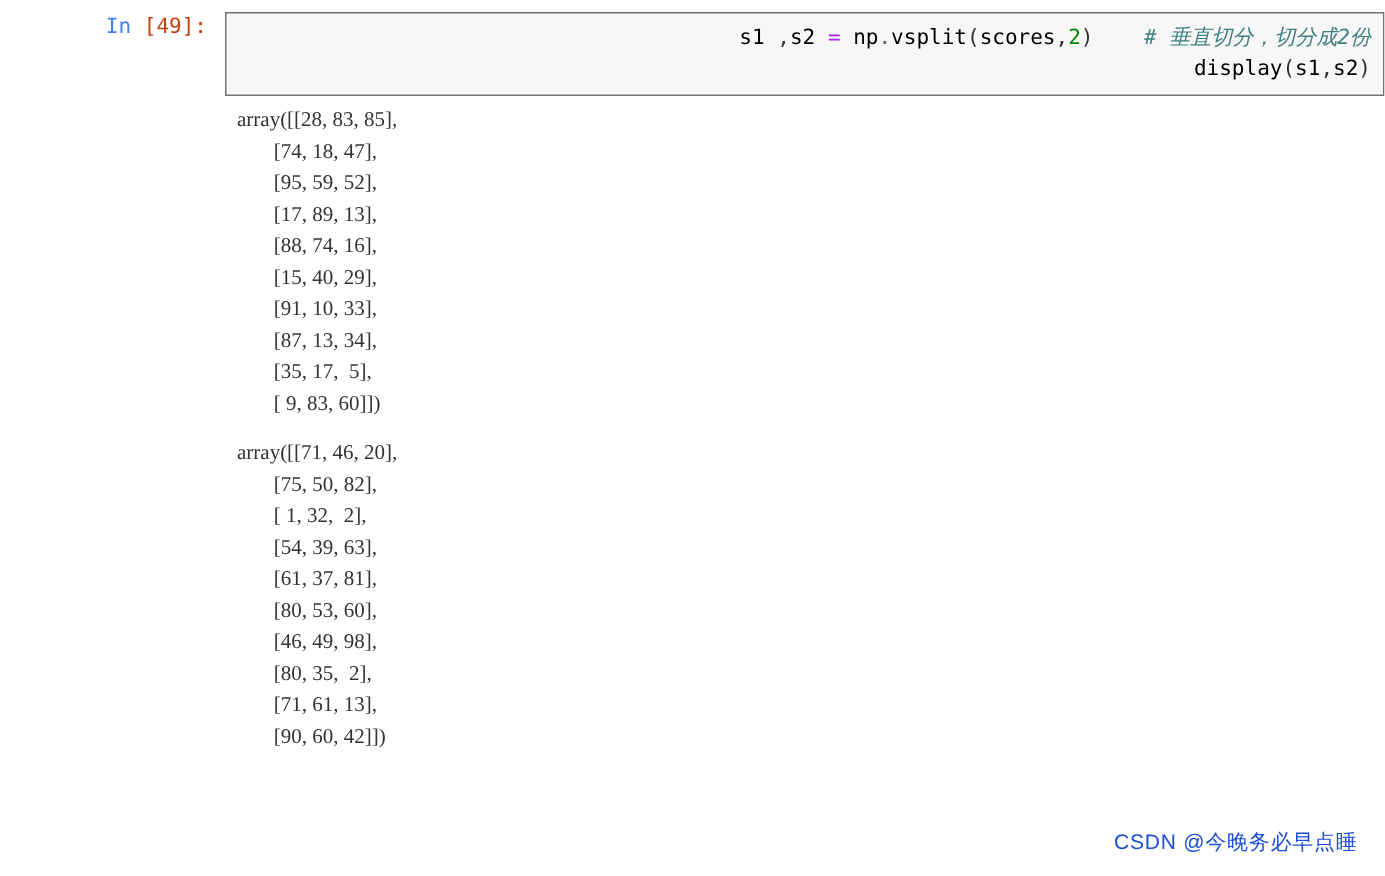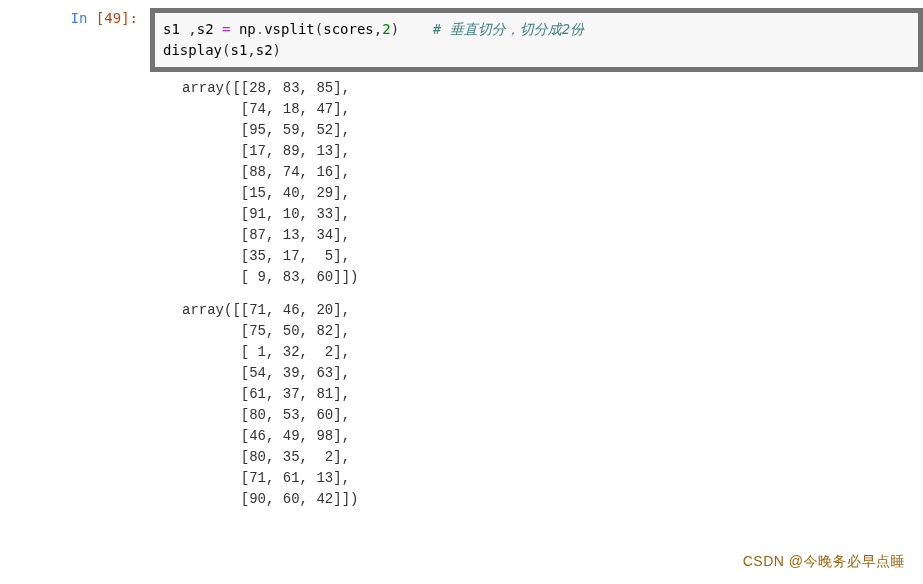--- a/index.html
+++ b/index.html
@@ -28,51 +28,51 @@
     }
     .prompt-in {
       color: #3b82f6;
     }
     .prompt-num {
       color: #c2410c;
     }
     .code-area {
       flex: 1;
       background: #f7f7f7;
-      border: 5px solid #737373;
+      border: 1px solid #737373;
       padding: 6px 8px;
       font-family: monospace;
       white-space: pre;
+      text-align: right;
     }
     .output-area {
       flex: 1;
       padding: 6px 8px;
-      font-family: Liberation Mono, monospace;
+      font-family: Liberation Serif, serif;
       white-space: pre;
       margin-right: 20px;
       color: #333;
-      margin-left: 24px;
     }
     .code-line {
       white-space: pre;
     }
     .op { color: #aa22ff; }
     .name { color: #000000; }
     .dot { color: #666666; }
     .func { color: #000000; }
     .paren { color: #333333; }
     .arg { color: #000000; }
     .comma { color: #333333; }
     .num { color: #008800; }
     .comment { color: #408080; font-style: italic; }
     .watermark {
       position: fixed;
       bottom: 12px;
       right: 18px;
-      color: #a16207;
+      color: #1d4ed8;
       font-family: sans-serif;
       font-size: 14px;
       letter-spacing: 0.5px;
     }
   </style>
 </head>
 <body>
 
 <div class="cell">
   <div class="prompt">

